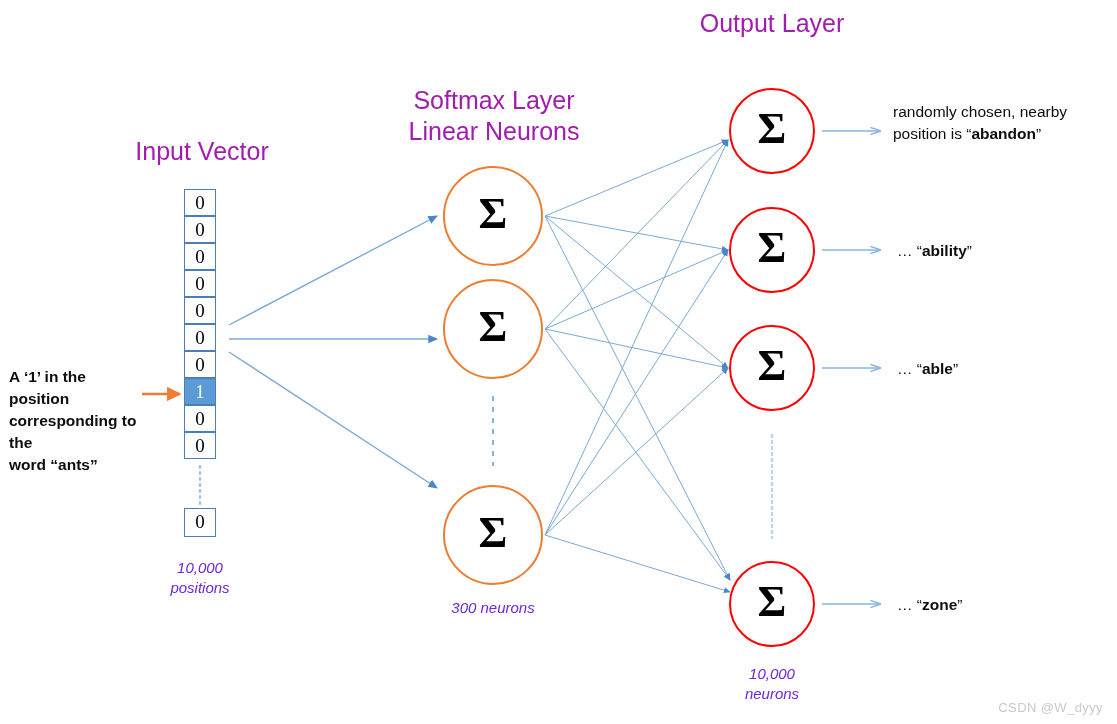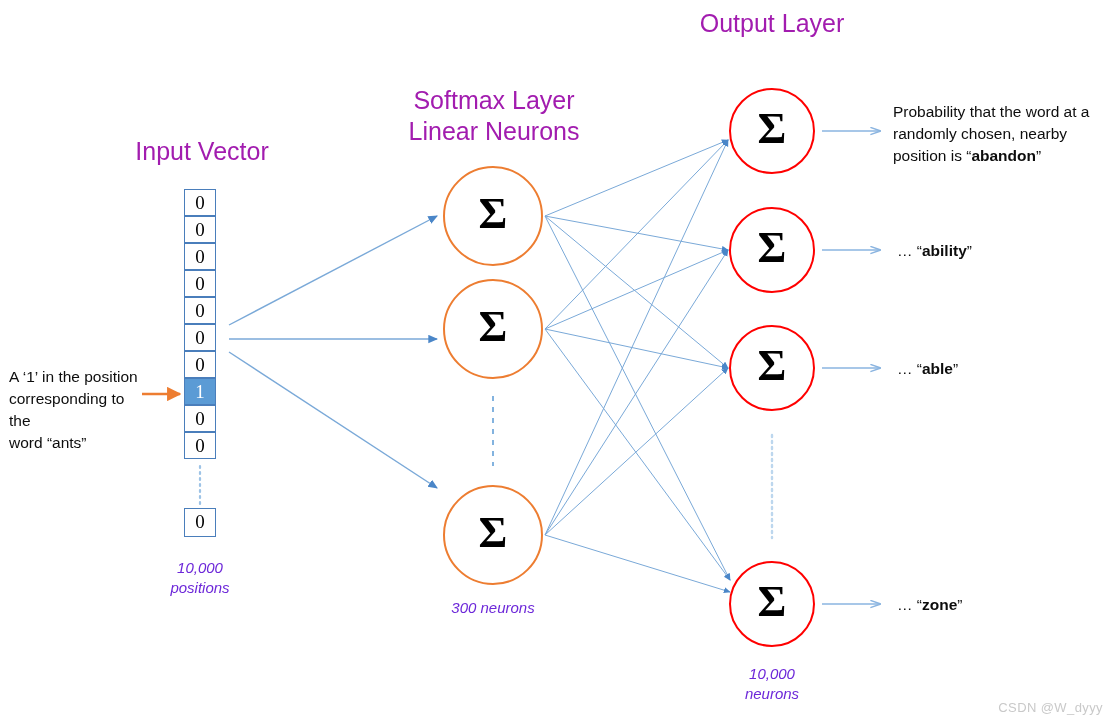--- a/index.html
+++ b/index.html
@@ -193,21 +193,21 @@
     <div class="vec-cell" style="top:351px;">0</div>
     <div class="vec-cell hl" style="top:378px;">1</div>
     <div class="vec-cell" style="top:405px;">0</div>
     <div class="vec-cell" style="top:432px;">0</div>
     <div class="vec-tail" style="top:508px;">0</div>
   </div>
 
   <div class="sub-label" style="left:145px; top:558px; width:110px;">10,000</div>
   <div class="sub-label" style="left:145px; top:578px; width:110px;">positions</div>
 
-  <div class="note" style="left:9px; top:366px; width:136px;">
+  <div class="note" style="left:9px; top:366px; width:136px;font-weight:bold;">
     <div>A ‘1’ in the position</div>
     <div>corresponding to the</div>
     <div>word “ants”</div>
   </div>
 
   <div class="neuron hidden-n" style="left:443px; top:166px;">
     <span>Σ</span>
   </div>
   <div class="neuron hidden-n" style="left:443px; top:279px;">
     <span>Σ</span>
@@ -228,21 +228,20 @@
     <span>Σ</span>
   </div>
   <div class="neuron out-n" style="left:729px; top:561px;">
     <span>Σ</span>
   </div>
 
   <div class="sub-label" style="left:712px; top:664px; width:120px;">10,000</div>
   <div class="sub-label" style="left:712px; top:684px; width:120px;">neurons</div>
 
   <div class="out-label" style="left:893px; top:101px; width:222px;">
-    <div>Probability that the word at a</div>
     <div>randomly chosen, nearby</div>
     <div>
       <span>position is “</span><b>abandon</b><span>”</span>
     </div>
   </div>
 
   <div class="out-label" style="left:897px; top:240px;">
     <span>… “</span><b>ability</b><span>”</span>
   </div>
 

